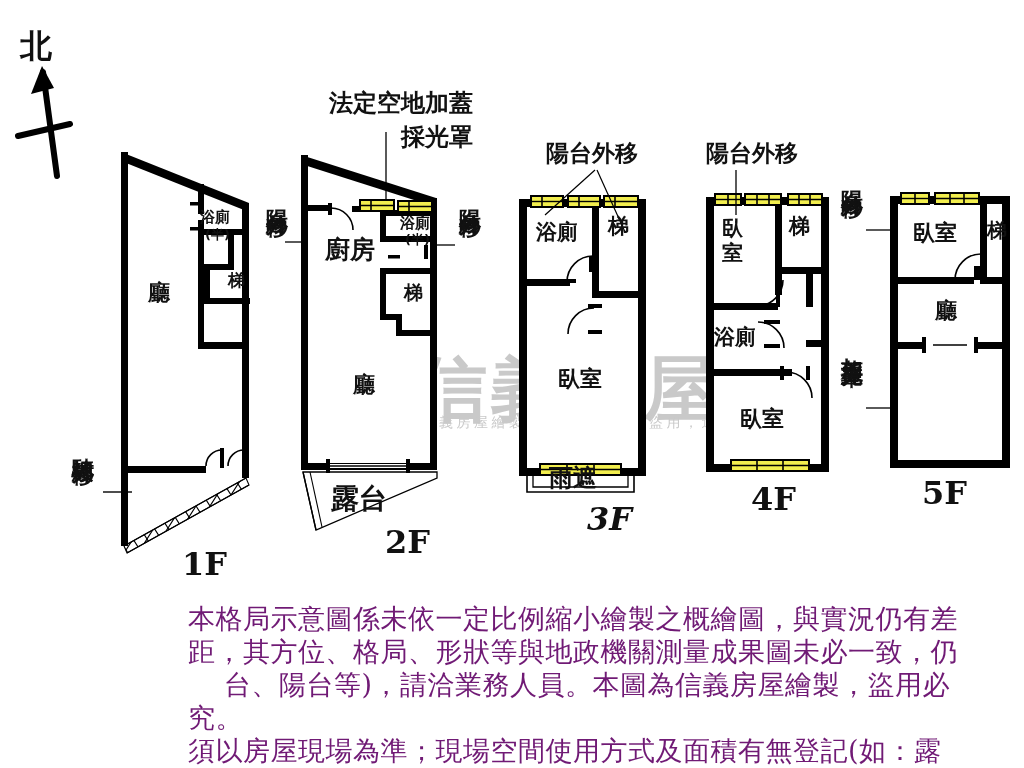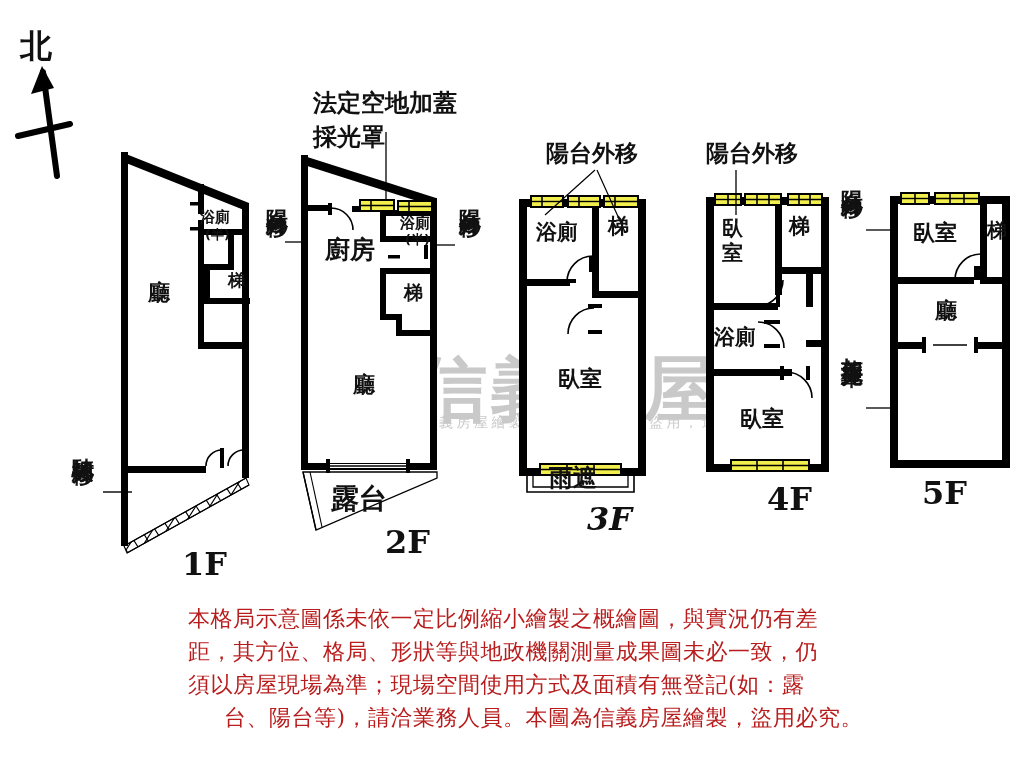--- a/index.html
+++ b/index.html
@@ -6,21 +6,21 @@
   body{width:1024px;height:768px;position:relative;overflow:hidden;
        font-family:"DejaVu Sans","Liberation Sans",sans-serif;color:#000;}
   #stage{position:absolute;left:0;top:0;width:1024px;height:768px;}
   svg{position:absolute;left:0;top:0;}
   .cjk{font-family:"DejaVu Sans","Liberation Sans",sans-serif;font-weight:700;}
   .lbl{position:absolute;font-weight:700;color:#111;line-height:1.0;white-space:nowrap;}
   .vert{writing-mode:vertical-rl;text-orientation:upright;letter-spacing:2px;}
   .floornum{position:absolute;font-family:"DejaVu Serif","Liberation Serif",serif;
             font-weight:700;color:#111;}
   .disc{position:absolute;font-family:"DejaVu Serif","Liberation Serif",serif;
-        font-weight:400;color:#b91c1c;font-size:22px;line-height:33px;
+        font-weight:400;color:#701a75;font-size:27px;line-height:33px;
         letter-spacing:0.5px;text-align:left;}
   .wm{position:absolute;color:#c9c9c9;font-weight:700;pointer-events:none;}
 </style>
 </head>
 <body>
 
 <div id="stage">
 
   <div class="wm" style="left:333px;top:340px;width:76px;height:76px;background:#c9c9c9;"></div>
   <svg width="80" height="80" style="left:333px;top:340px;">
@@ -282,21 +282,21 @@
 
   <div class="lbl cjk" style="left:20px;top:30px;font-size:32px;">北</div>
 
   <div class="lbl cjk vert" style="left:72px;top:440px;font-size:22px;">騎樓外移</div>
   <div class="lbl cjk" style="left:148px;top:282px;font-size:22px;">廳</div>
   <div class="lbl cjk" style="left:200px;top:210px;font-size:15px;">浴廁</div>
   <div class="lbl cjk" style="left:205px;top:228px;font-size:13px;">(半)</div>
   <div class="lbl cjk" style="left:228px;top:272px;font-size:17px;">梯</div>
   <div class="floornum" style="left:182px;top:545px;font-size:32px;">1F</div>
 
-  <div class="lbl cjk" style="left:313px;top:86px;font-size:24px;line-height:34px;width:160px;white-space:normal;text-align:left;">
+  <div class="lbl cjk" style="left:313px;top:86px;font-size:24px;line-height:34px;width:160px;white-space:normal;text-align:right;">
     <span>法定空地加蓋採光罩</span>
   </div>
   <div class="lbl cjk vert" style="left:266px;top:192px;font-size:22px;">陽台外移</div>
   <div class="lbl cjk vert" style="left:459px;top:192px;font-size:22px;">陽台外移</div>
   <div class="lbl cjk" style="left:325px;top:237px;font-size:25px;">廚房</div>
   <div class="lbl cjk" style="left:400px;top:216px;font-size:15px;">浴廁</div>
   <div class="lbl cjk" style="left:405px;top:233px;font-size:13px;">(半)</div>
   <div class="lbl cjk" style="left:404px;top:283px;font-size:19px;">梯</div>
   <div class="lbl cjk" style="left:353px;top:374px;font-size:22px;">廳</div>
   <div class="lbl cjk" style="left:331px;top:485px;font-size:28px;">露台</div>
@@ -309,29 +309,29 @@
   <div class="lbl cjk" style="left:549px;top:466px;font-size:24px;">雨遮</div>
   <div class="floornum" style="left:587px;top:500px;font-size:32px;font-style:italic;">3F</div>
 
   <div class="lbl cjk" style="left:706px;top:142px;font-size:23px;">陽台外移</div>
   <div class="lbl cjk" style="left:722px;top:216px;font-size:21px;width:24px;white-space:normal;line-height:25px;">
     <span>臥室</span>
   </div>
   <div class="lbl cjk" style="left:789px;top:216px;font-size:21px;">梯</div>
   <div class="lbl cjk" style="left:714px;top:327px;font-size:21px;">浴廁</div>
   <div class="lbl cjk" style="left:740px;top:408px;font-size:22px;">臥室</div>
-  <div class="floornum" style="left:751px;top:480px;font-size:32px;margin-left:16px;">4F</div>
+  <div class="floornum" style="left:751px;top:480px;font-size:32px;">4F</div>
 
   <div class="lbl cjk vert" style="left:841px;top:173px;font-size:22px;">陽台外移</div>
   <div class="lbl cjk vert" style="left:841px;top:340px;font-size:22px;">加蓋採光罩</div>
   <div class="lbl cjk" style="left:913px;top:222px;font-size:22px;">臥室</div>
   <div class="lbl cjk" style="left:987px;top:220px;font-size:20px;">梯</div>
   <div class="lbl cjk" style="left:935px;top:300px;font-size:22px;">廳</div>
   <div class="floornum" style="left:922px;top:474px;font-size:32px;text-align:right;">5F</div>
 
   <div class="disc" style="left:188px;top:602px;width:790px;">
     <div>本格局示意圖係未依一定比例縮小繪製之概繪圖，與實況仍有差</div>
     <div style="text-indent:0;">距，其方位、格局、形狀等與地政機關測量成果圖未必一致，仍</div>
+    <div style="text-indent:36px;">台、陽台等)，請洽業務人員。本圖為信義房屋繪製，盜用必究。</div>
     <div style="text-indent:0;">須以房屋現場為準；現場空間使用方式及面積有無登記(如：露</div>
-    <div style="text-indent:36px;">台、陽台等)，請洽業務人員。本圖為信義房屋繪製，盜用必究。</div>
   </div>
 
 </div>
 
 </body></html>

